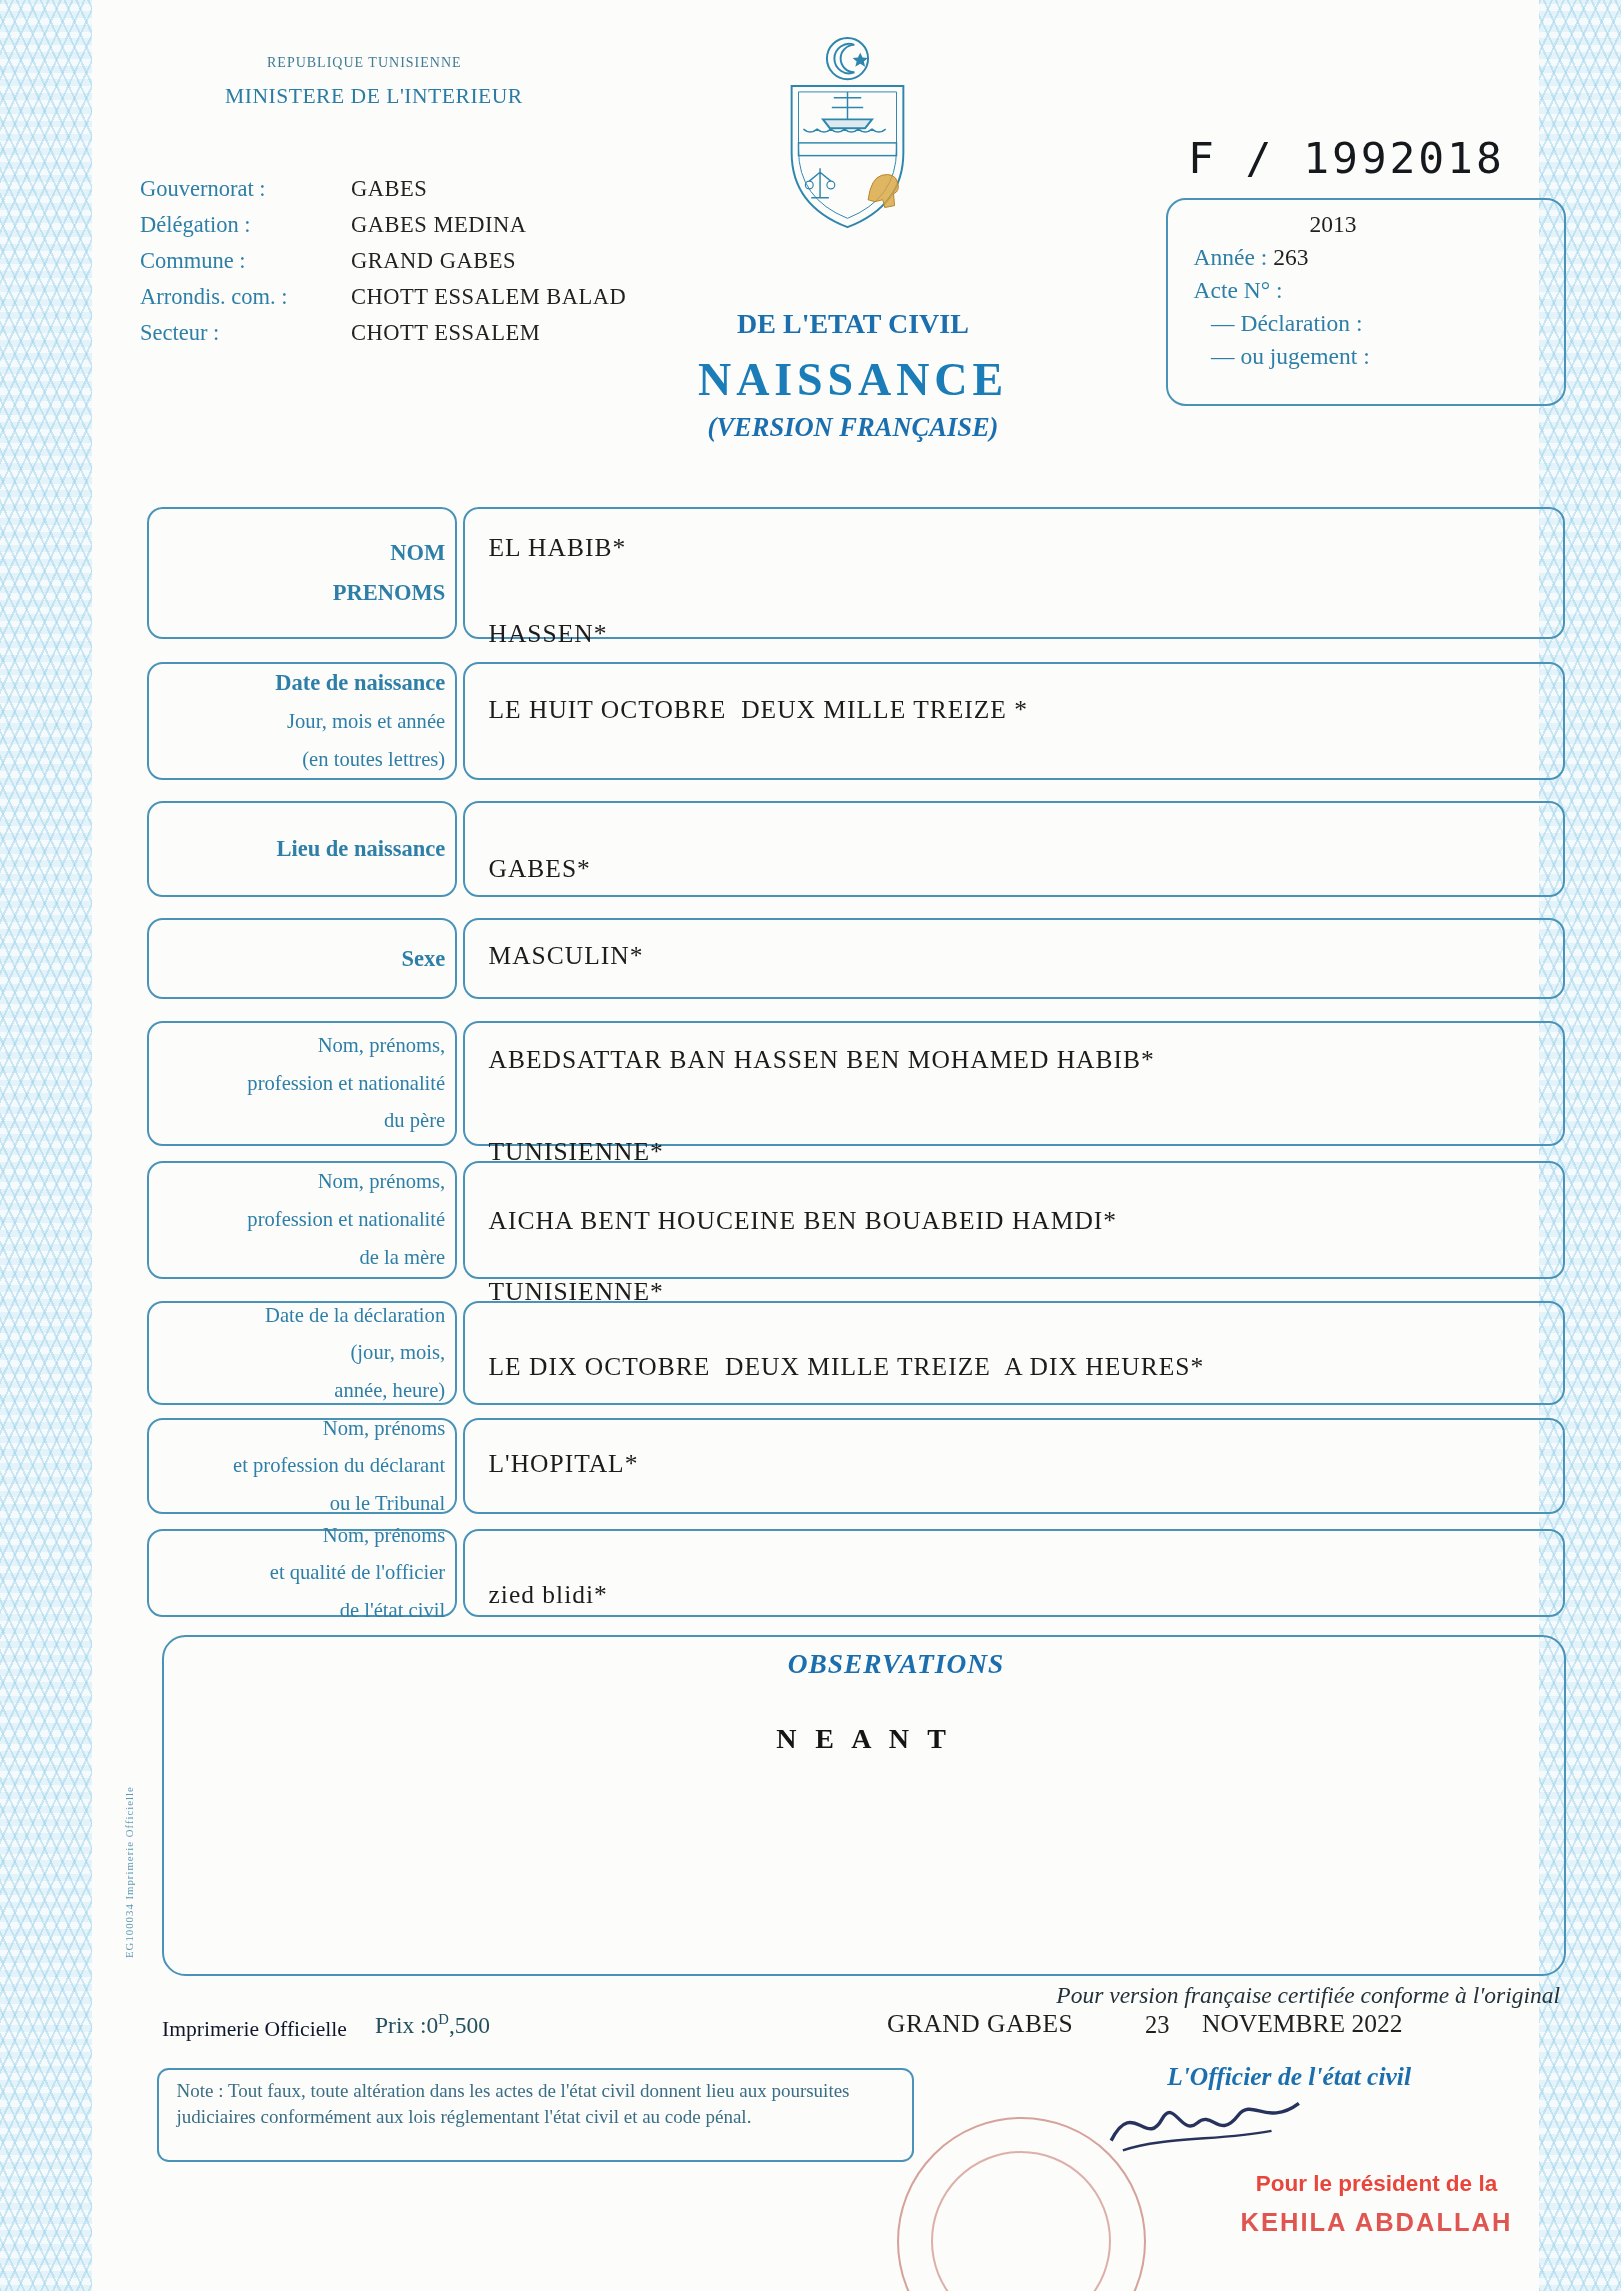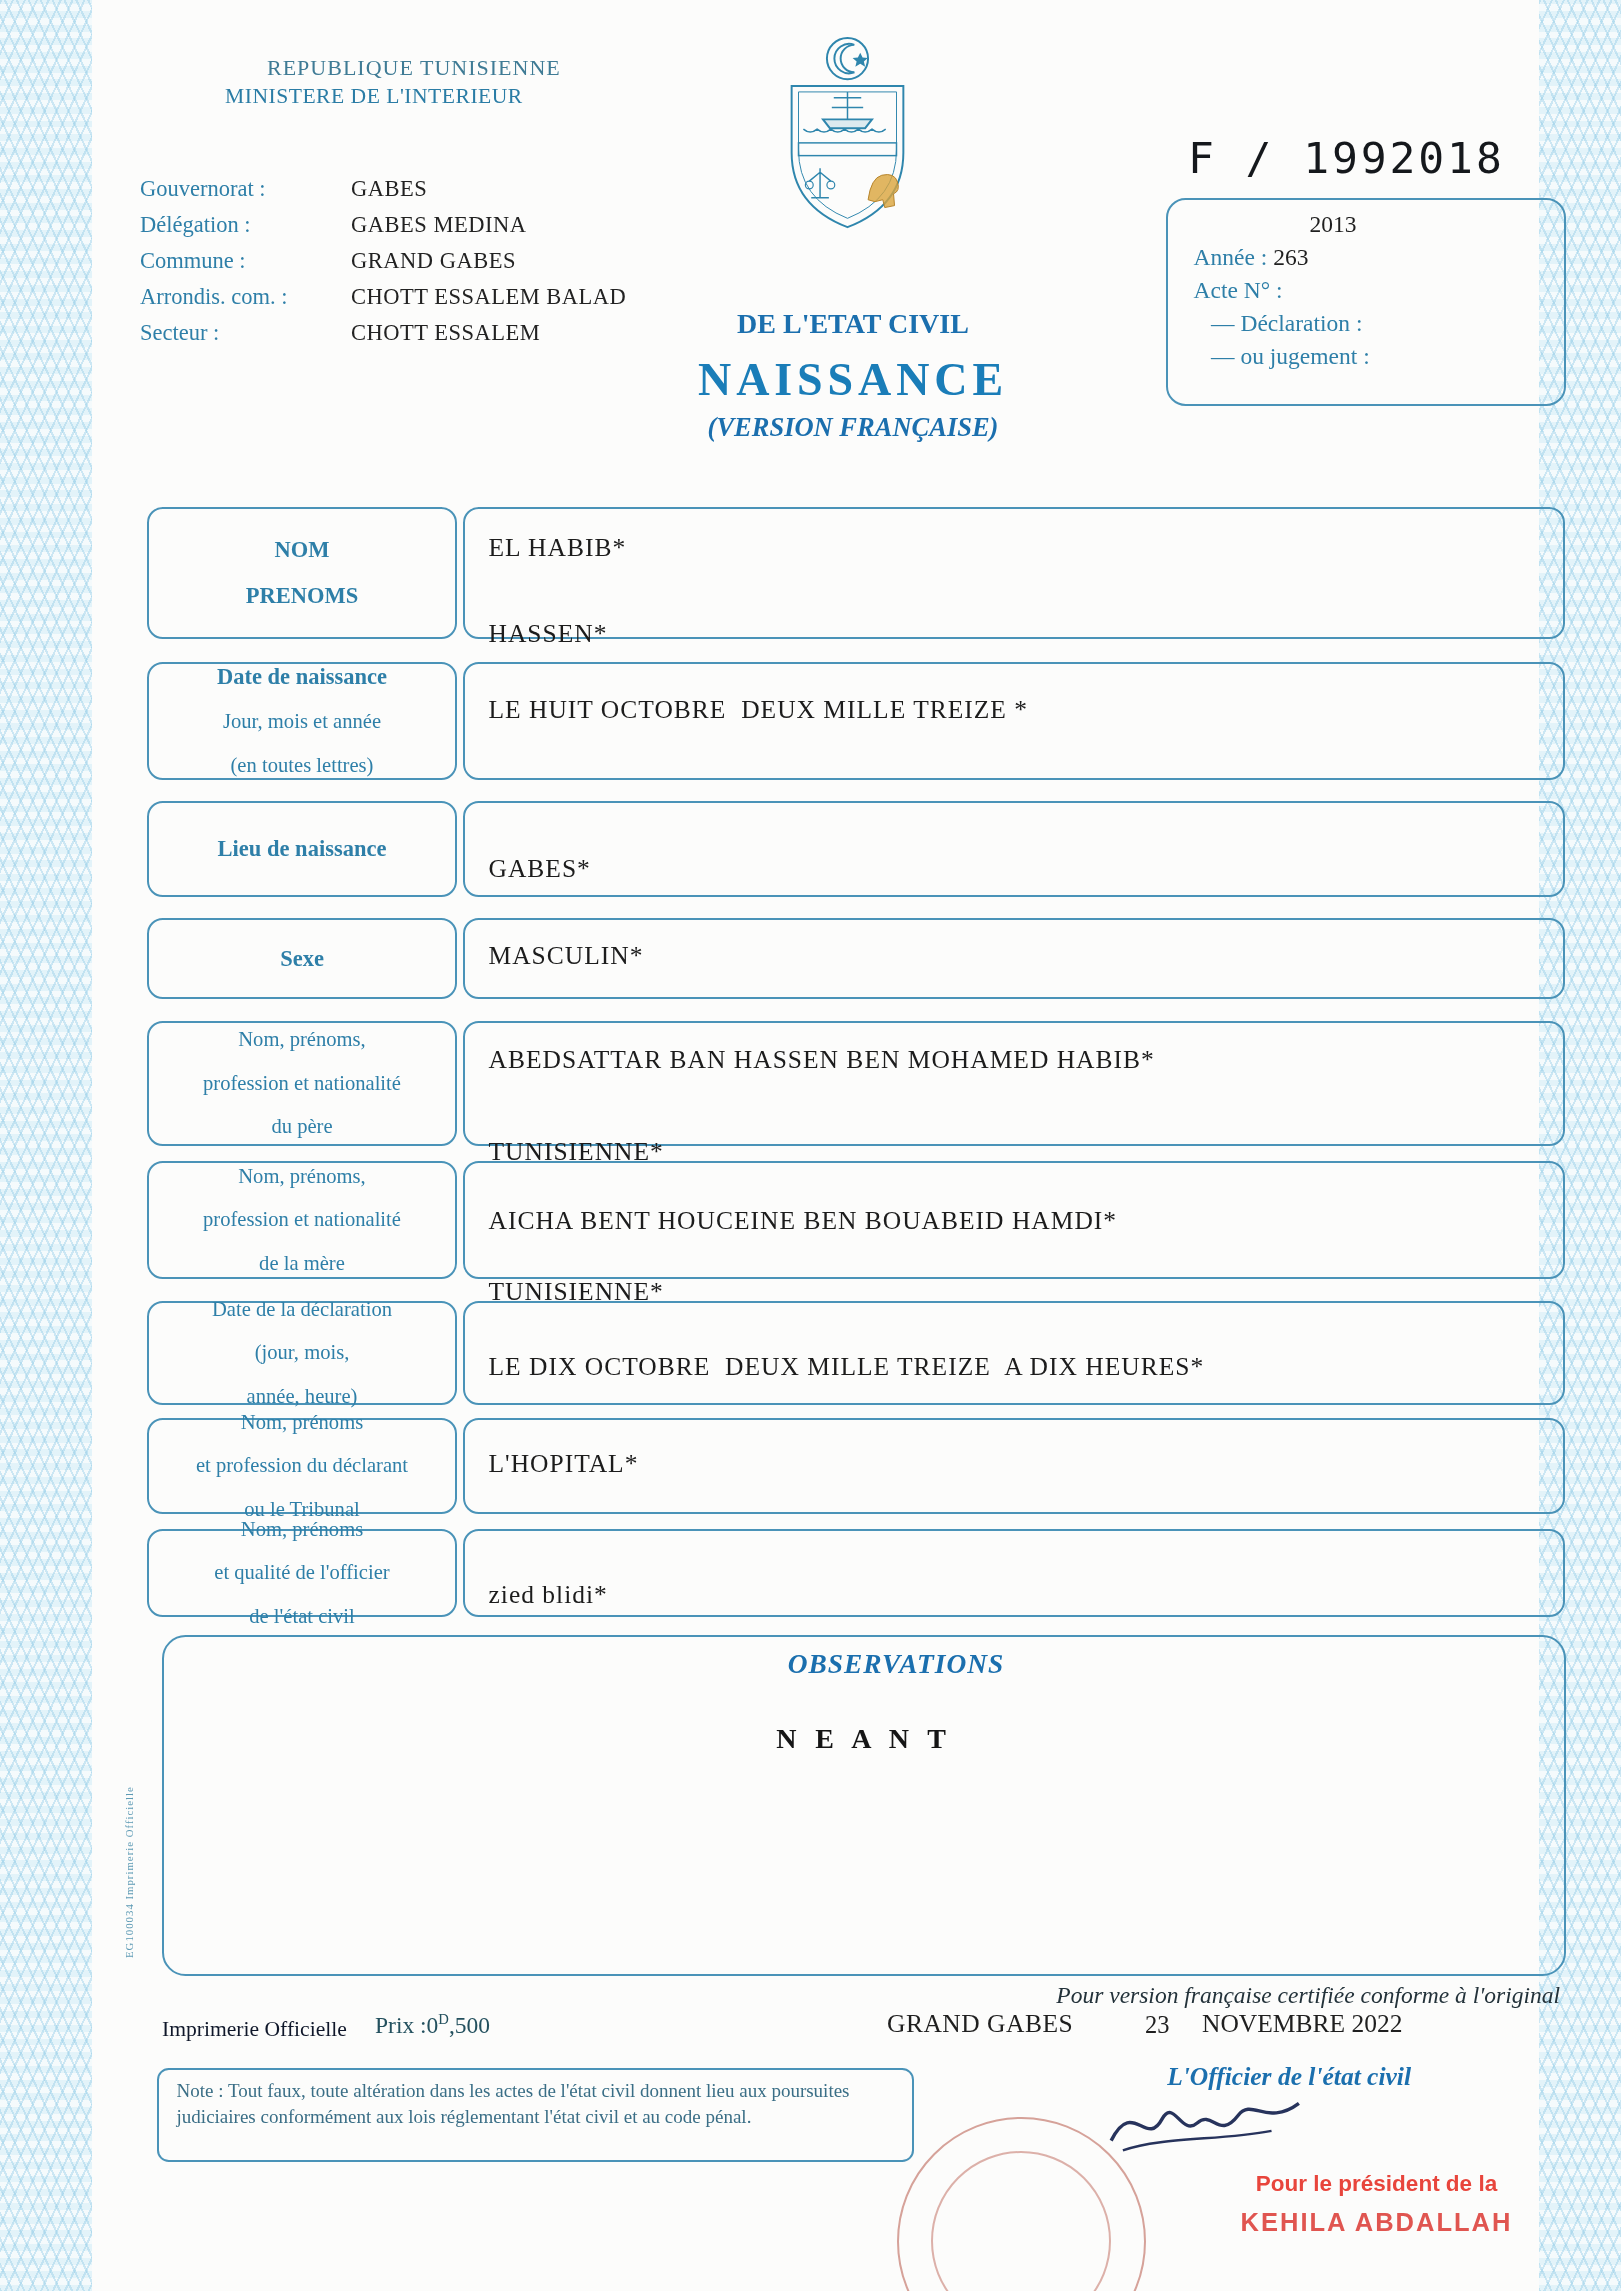--- a/index.html
+++ b/index.html
@@ -17,21 +17,21 @@
   .edge-right{right:0; width:82px;
     background:
       repeating-linear-gradient(115deg, rgba(125,195,228,.40) 0 2px, transparent 2px 10.8px),
       repeating-linear-gradient(65deg, rgba(125,195,228,.40) 0 2px, transparent 2px 10.8px),
       repeating-linear-gradient(0deg, rgba(198,232,246,.55) 0 6.9px, rgba(236,248,253,.55) 6.9px 13.7px);}
 
   .abs{position:absolute;}
   .teal{color:#2e7fa8;}
   .ink{color:#1f1f1f;}
 
-  .republic{left:267px; top:55px; font-size:22px; color:#3f7b95; letter-spacing:1px;}
+  .republic{left:267px; top:55px; font-size:14px; color:#3f7b95; letter-spacing:1px;}
   .ministry{left:225px; top:84px; font-size:21.6px; font-weight:normal; color:#2a7ca5; letter-spacing:0.5px;}
 
   .admin{left:140px; top:176px; width:549px;}
   .admin-row{display:flex; height:36px; align-items:baseline;}
   .admin-label{width:211px; font-size:22.5px; color:#2e7fa8;}
   .admin-value{font-size:22.5px; color:#222; letter-spacing:0.5px;}
 
   .emblem{left:774px; top:33px;}
 
   .ref-number{left:1188px; top:133px; font-family:"DejaVu Sans Mono", monospace;
@@ -47,22 +47,22 @@
   .title2{left:461px; top:308px; width:784px; text-align:center; font-weight:bold;
     font-size:28px; color:#1b6fae;}
   .title-main{left:461px; top:353px; width:784px; text-align:center; font-weight:bold;
     font-size:46px; color:#1a7db8; letter-spacing:4.9px;}
   .title-sub{left:461px; top:412px; width:784px; text-align:center; font-weight:bold;
     font-style:italic; font-size:26.5px; color:#1b6fae;}
 
   .row{position:absolute; left:147px; width:1417px;}
   .rlabel{position:absolute; left:0; top:0; bottom:0; width:310px;
     border:2px solid #4a93b8; border-radius:15.7px; box-sizing:border-box;
-    display:flex; flex-direction:column; align-items:center; justify-content:center;
-    gap:20px; text-align:center; color:#2e7fa8; padding:3.9px 9.8px;}
+    display:flex; flex-direction:column; align-items:flex-end; justify-content:center;
+    gap:14px; text-align:center; color:#2e7fa8; padding:3.9px 9.8px;}
   .rvalue{position:absolute; left:316px; top:0; bottom:0; width:1102px;
     border:2px solid #4a93b8; border-radius:15.7px; box-sizing:border-box;}
   .ll{font-size:20.6px; line-height:1.15;}
   .ll.b{font-weight:bold; font-size:22.5px;}
   .vt{position:absolute; left:23.5px; font-size:25.5px; letter-spacing:1px; color:#1c1c1c;
     white-space:pre;}
   .r1{top:507px; height:132px;} .r2{top:662px; height:118px;} .r3{top:801px; height:96px;}
   .r4{top:918px; height:81px;}  .r5{top:1021px; height:125px;} .r6{top:1161px; height:118px;}
   .r7{top:1301px; height:104px;} .r8{top:1418px; height:96px;} .r9{top:1529px; height:88px;}
 

